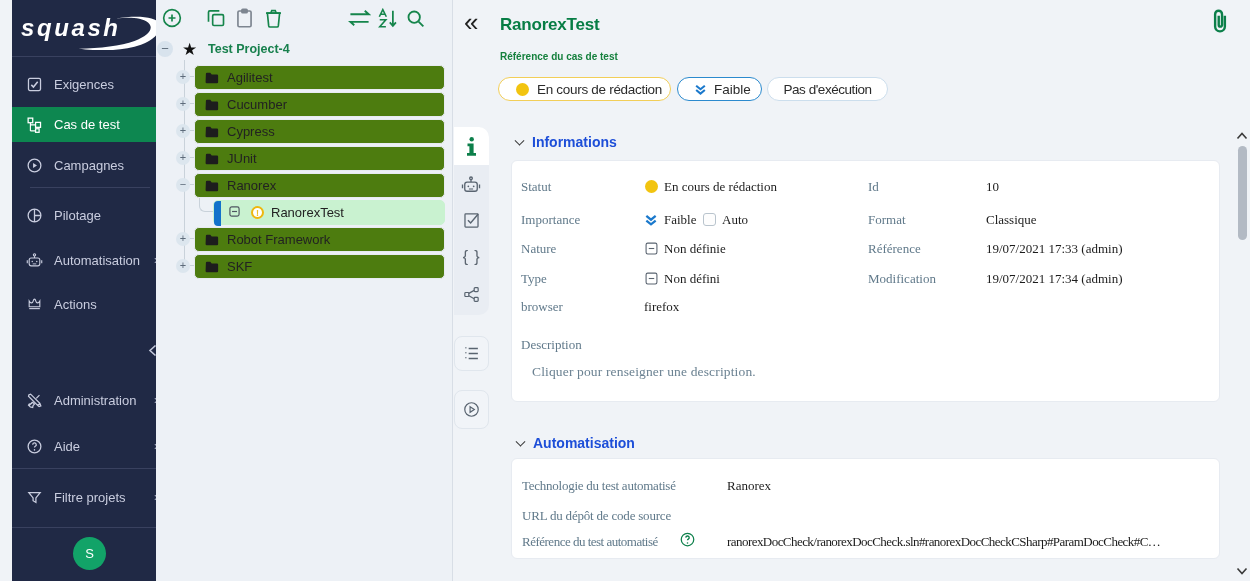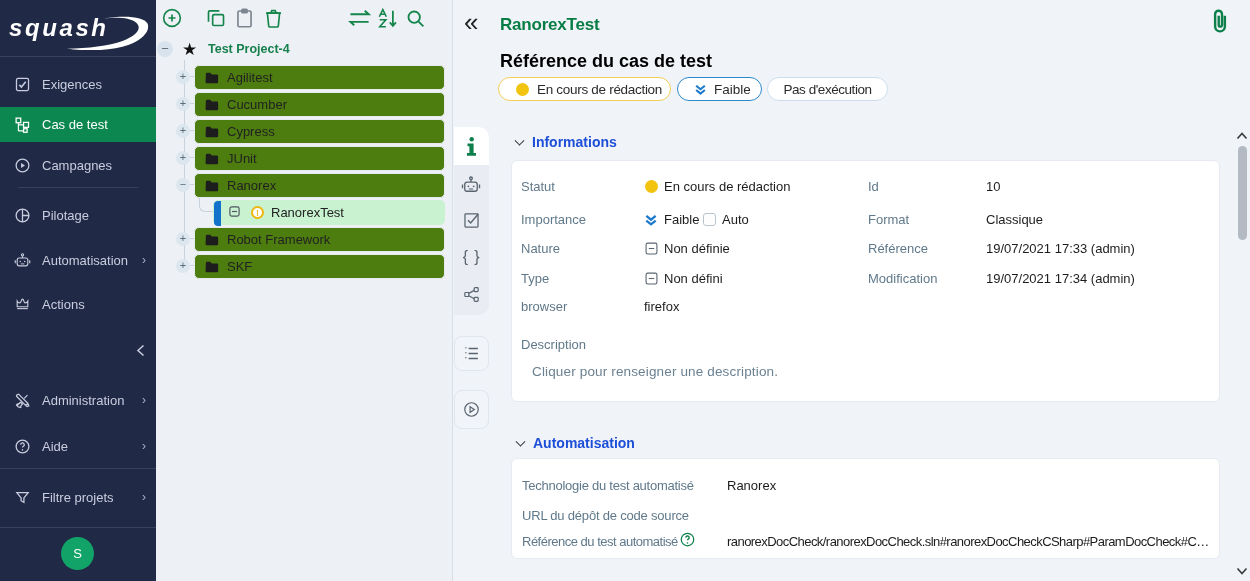--- a/index.html
+++ b/index.html
@@ -1,32 +1,32 @@
 <!DOCTYPE html>
 <html><head>
 <meta charset="utf-8">
 <style>
 * { margin:0; padding:0; box-sizing:border-box; }
 html,body { width:1250px; height:581px; overflow:hidden; }
 body { font-family:"Liberation Sans", sans-serif; position:relative; background:#f0f3f7; }
-#sb { position:absolute; left:0; top:0; width:188px; height:581px; background:#202945; }
+#sb { position:absolute; left:12px; top:0; width:188px; height:581px; background:#202945; }
 .sbi { position:absolute; left:0; width:156px; height:34px; display:flex; align-items:center; color:#c9cddf; font-size:13px; }
 .sbi svg { position:absolute; left:14px; width:17px; height:17px; }
 .sbi .lb { position:absolute; left:42px; }
 .sbi .arr { position:absolute; right:10px; font-size:12px; color:#aab0c4; }
 .sbi.active { background:#0d8750; color:#fff; }
 
 #tree { position:absolute; left:156px; top:0; width:297px; height:581px; background:#edf1f6; border-right:1px solid #d8dee6; }
 .cap { position:absolute; left:38px; width:251px; height:25px; background:#4d7c0f; border:1px solid #e7ebf1; border-radius:5px; font-size:13px; color:#222; }
 .cap .fold { position:absolute; left:10px; top:6px; width:14px; height:12px; }
 .cap .ct { position:absolute; left:32px; top:4.5px; }
 .cap.sel { background:#c9f2d0; border-color:#c9f2d0; }
 .xc { position:absolute; left:20px; width:14px; height:14px; border-radius:50%; background:#dce6ee; color:#5d6b7a; font-size:11px; text-align:center; line-height:13px; }
 #main { position:absolute; left:453px; top:0; width:797px; height:581px; background:#f0f3f7; }
-.card { position:absolute; background:#fff; border:1px solid #e7ebf1; border-radius:6px; }
+.card { position:absolute; background:#fff; border:1px solid #e7ebf1; border-radius:6px;font-family:Liberation Serif, serif; }
 .lab { color:#60798a; font-size:13px; }
 .val { color:#1c1c1c; font-size:13px; }
 .sechead { position:absolute; color:#1d4ed8; font-weight:bold; font-size:14px; }
 .sechead .chev { display:inline-block; width:7px; height:7px; border-left:1.6px solid #333; border-bottom:1.6px solid #333; transform:rotate(-45deg) translate(2px,-2px); margin-right:9px; margin-left:-14px; }
 .pill { position:absolute; top:77px; height:24px; background:#fff; border:1px solid; border-radius:12.5px; display:flex; align-items:center; padding-left:13px; font-size:13.5px; color:#2b2b2b; }
 .dot { display:inline-block; width:13px; height:13px; border-radius:50%; background:#f2c410; }
 </style>
 </head>
 <body>
 <aside id="sb">
@@ -256,21 +256,21 @@
   <svg style="position:absolute;left:10px;top:401px" width="17" height="17" viewBox="0 0 24 24" fill="none" stroke="#596470" stroke-width="1.7">
       <circle cx="12" cy="12" r="9.5"></circle>
       <path d="M10 8 L16 12 L10 16 Z" fill="none"></path>
     </svg>
 
   <div style="position:absolute;left:11px;top:7px;font-size:26px;color:#222">«</div>
   <div style="position:absolute;left:47px;top:15px;font-size:17px;font-weight:bold;color:#077d45;letter-spacing:-0.2px">RanorexTest</div>
   <svg style="position:absolute;left:758px;top:8px" width="18" height="28" viewBox="0 0 24 37" fill="none" stroke="#0c7f4a">
       <path d="M18.5 10 V24.5 a6.5 6.5 0 0 1 -13 0 V8 a4.6 4.6 0 0 1 9.2 0 V22.5 a2.2 2.2 0 0 1 -4.4 0 V10" stroke-width="3.2"></path>
     </svg>
-  <div style="position:absolute;left:47px;top:51px;font-size:18px;font-weight:bold;color:#000000">Référence du cas de test</div>
+  <div style="position:absolute;left:47px;top:51px;font-size:10px;font-weight:bold;color:#15803d">Référence du cas de test</div>
 
   <div class="pill" style="left:45px;width:173px;border-color:#f2ce58;padding-left:17px">
       <span class="dot" style="background:#f2c410"></span>
       <span style="margin-left:8px;letter-spacing:-0.3px">En cours de rédaction</span>
     </div>
   <div class="pill" style="left:224px;width:85px;border-color:#2b8ace;padding-left:16px">
       <svg width="13" height="13" viewBox="0 0 24 24" fill="none" stroke="#1b79cc" stroke-width="3.9">
         <path d="M4 5 L12 11.5 L20 5 M4 13 L12 19.5 L20 13"></path>
       </svg>
       <span style="margin-left:7px">Faible</span>

